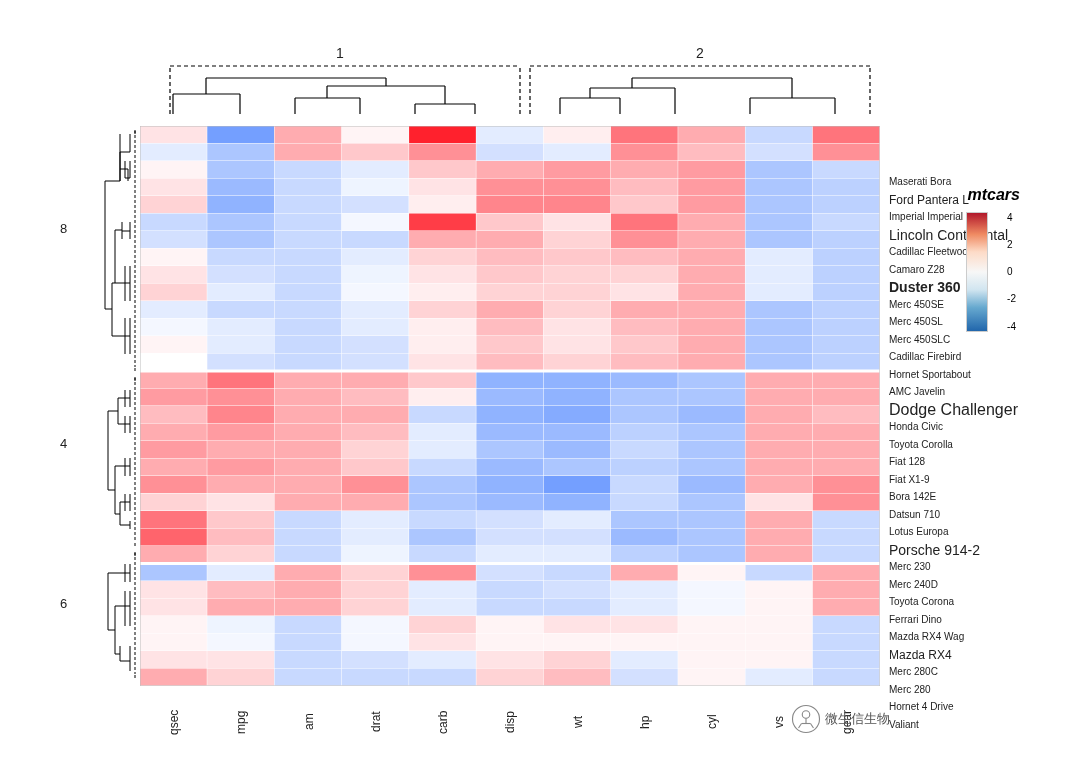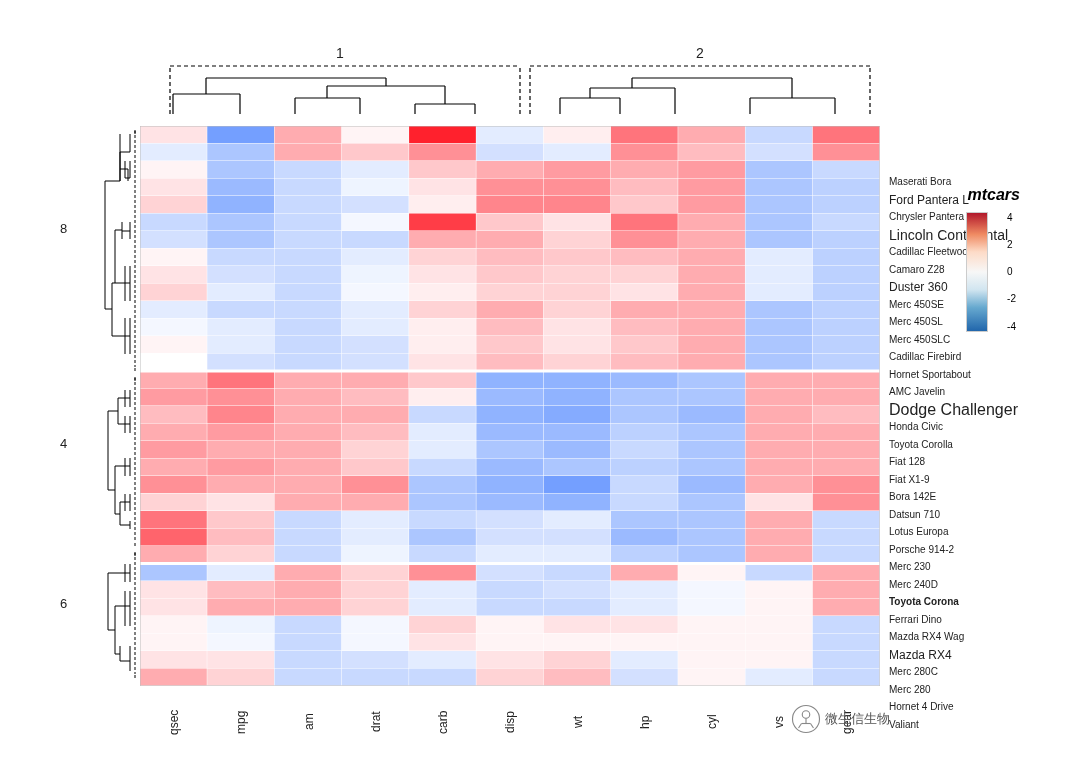--- a/index.html
+++ b/index.html
@@ -668,43 +668,43 @@
           <rect x="605.4545454545454" y="542.5" width="66.77272727272727" height="17" fill="rgb(227,236,255)"></rect>
           <rect x="672.7272727272726" y="542.5" width="66.77272727272727" height="17" fill="rgb(200,217,255)"></rect>
           <line x1="0" y1="245" x2="740" y2="245" stroke="#fff" stroke-width="3"></line>
           <line x1="0" y1="437.5" x2="740" y2="437.5" stroke="#fff" stroke-width="3"></line>
           <rect x="0" y="0" width="740" height="560" fill="none" stroke="#bbb" stroke-width="1"></rect>
         </svg></div>
 
     <div class="row-labels" id="row-labels">
     <div class="row-label" style="height: 17.5px; font-size: 10px;">Maserati Bora</div>
         <div class="row-label" style="height: 17.5px; font-size: 12px;">Ford Pantera L</div>
-        <div class="row-label" style="height: 17.5px; font-size: 10px;">Chrysler Pantera</div>
+        <div class="row-label" style="height: 17.5px; font-size: 10px;">Imperial Imperial</div>
         <div class="row-label" style="height: 17.5px; font-size: 14px;">Lincoln Continental</div>
         <div class="row-label" style="height: 17.5px; font-size: 10px;">Cadillac Fleetwood</div>
         <div class="row-label" style="height: 17.5px; font-size: 10px;">Camaro Z28</div>
-        <div class="row-label" style="height: 17.5px; font-size: 12px;">Duster 360</div>
+        <div class="row-label" style="height: 17.5px; font-size: 14px; font-weight: bold;">Duster 360</div>
         <div class="row-label" style="height: 17.5px; font-size: 10px;">Merc 450SE</div>
         <div class="row-label" style="height: 17.5px; font-size: 10px;">Merc 450SL</div>
         <div class="row-label" style="height: 17.5px; font-size: 10px; text-align: right;">Merc 450SLC</div>
         <div class="row-label" style="height: 17.5px; font-size: 10px;">Cadillac Firebird</div>
         <div class="row-label" style="height: 17.5px; font-size: 10px;">Hornet Sportabout</div>
         <div class="row-label" style="height: 17.5px; font-size: 10px;">AMC Javelin</div>
         <div class="row-label" style="height: 17.5px; font-size: 16px; text-align: center;">Dodge Challenger</div>
         <div class="row-label" style="height: 17.5px; font-size: 10px;">Honda Civic</div>
         <div class="row-label" style="height: 17.5px; font-size: 10px;">Toyota Corolla</div>
         <div class="row-label" style="height: 17.5px; font-size: 10px;">Fiat 128</div>
         <div class="row-label" style="height: 17.5px; font-size: 10px;">Fiat X1-9</div>
         <div class="row-label" style="height: 17.5px; font-size: 10px;">Bora 142E</div>
         <div class="row-label" style="height: 17.5px; font-size: 10px;">Datsun 710</div>
         <div class="row-label" style="height: 17.5px; font-size: 10px;">Lotus Europa</div>
-        <div class="row-label" style="height: 17.5px; font-size: 10px;">Porsche 914-2</div>
+        <div class="row-label" style="height: 17.5px; font-size: 14px;">Porsche 914-2</div>
         <div class="row-label" style="height: 17.5px; font-size: 10px;">Merc 230</div>
         <div class="row-label" style="height: 17.5px; font-size: 10px;">Merc 240D</div>
-        <div class="row-label" style="height: 17.5px; font-size: 10px; font-weight: bold;">Toyota Corona</div>
+        <div class="row-label" style="height: 17.5px; font-size: 10px;">Toyota Corona</div>
         <div class="row-label" style="height: 17.5px; font-size: 10px;">Ferrari Dino</div>
         <div class="row-label" style="height: 17.5px; font-size: 10px;">Mazda RX4 Wag</div>
         <div class="row-label" style="height: 17.5px; font-size: 12px;">Mazda RX4</div>
         <div class="row-label" style="height: 17.5px; font-size: 10px;">Merc 280C</div>
         <div class="row-label" style="height: 17.5px; font-size: 10px;">Merc 280</div>
         <div class="row-label" style="height: 17.5px; font-size: 10px;">Hornet 4 Drive</div>
         <div class="row-label" style="height: 17.5px; font-size: 10px;">Valiant</div>
       </div>
 
     <div class="col-labels" id="col-labels">

